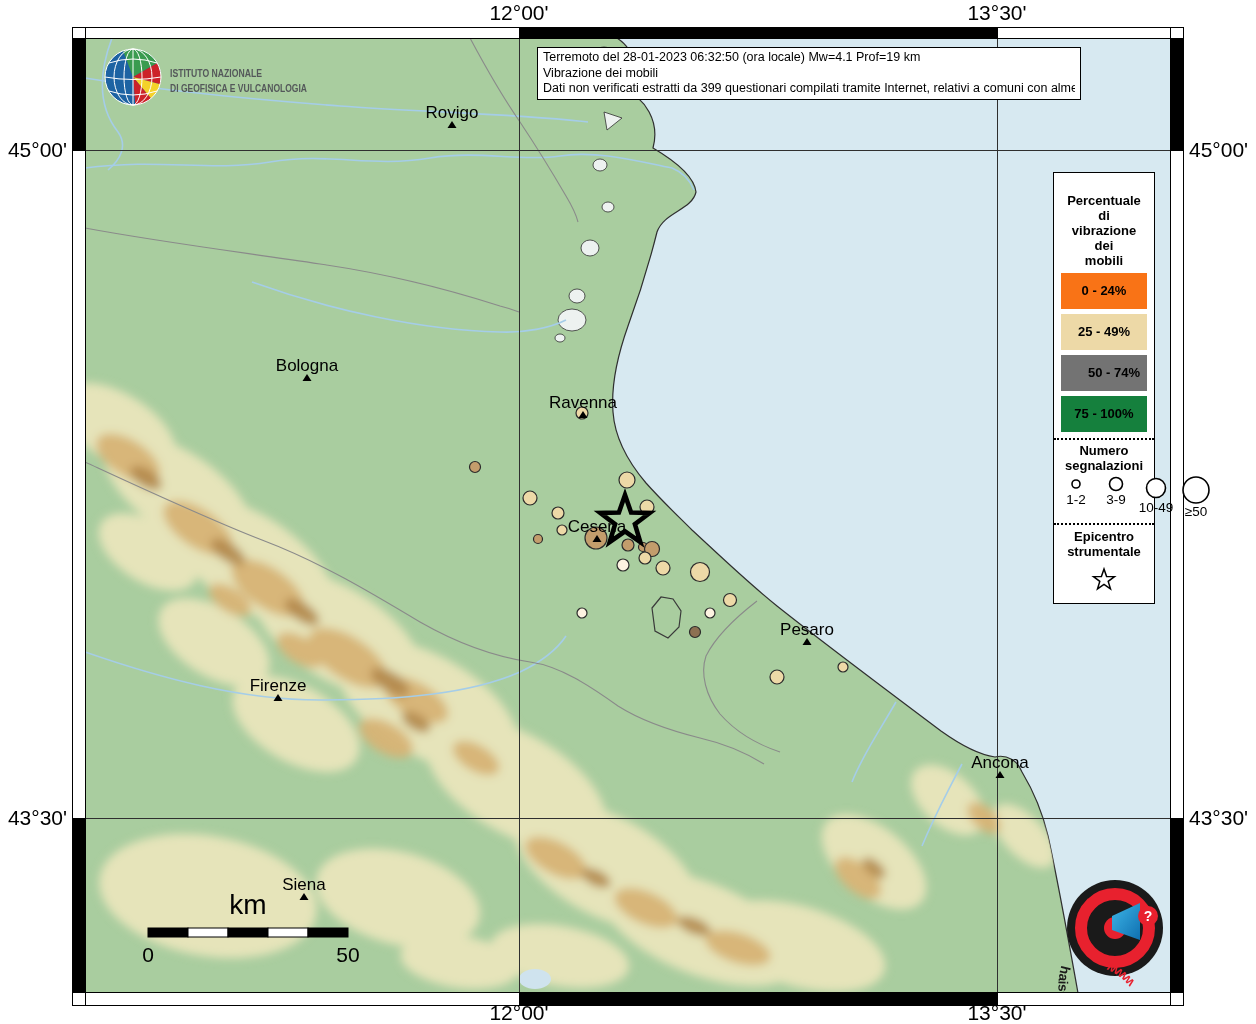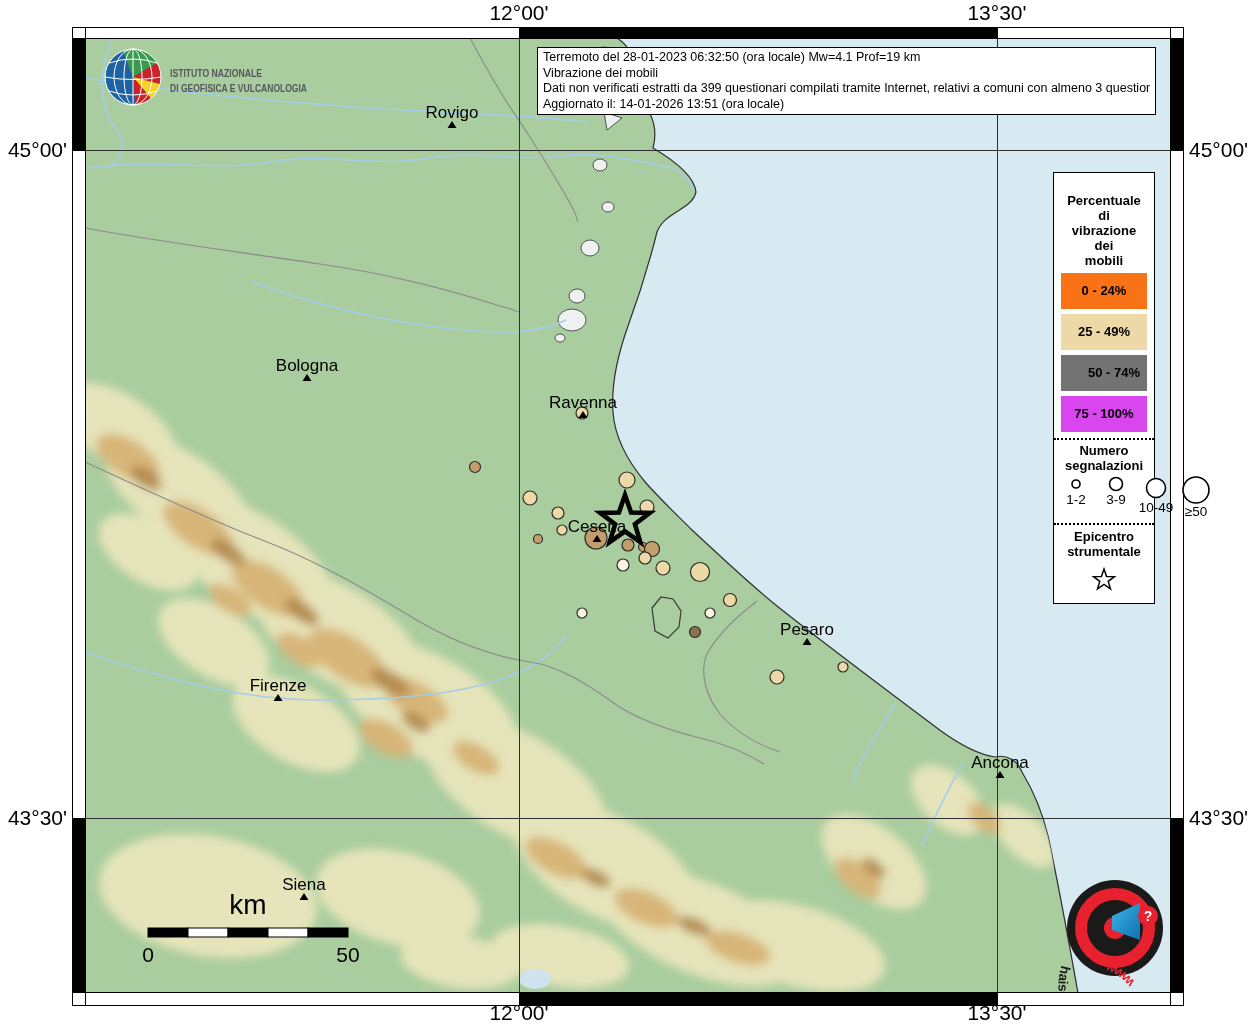--- a/index.html
+++ b/index.html
@@ -8,21 +8,21 @@
   svg{position:absolute;left:0;top:0;}
   .axis-label{position:absolute;font-size:21px;color:#000;white-space:nowrap;}
   .ax-top1{left:519px;top:1px;transform:translateX(-50%);}
   .ax-top2{left:997px;top:1px;transform:translateX(-50%);}
   .ax-bot1{left:519px;top:1001px;transform:translateX(-50%);}
   .ax-bot2{left:997px;top:1001px;transform:translateX(-50%);}
   .ax-left1{left:0;width:67px;text-align:right;top:150px;transform:translateY(-50%);}
   .ax-left2{left:0;width:67px;text-align:right;top:818px;transform:translateY(-50%);}
   .ax-right1{left:1189px;top:150px;transform:translateY(-50%);}
   .ax-right2{left:1189px;top:818px;transform:translateY(-50%);}
-  .infobox{position:absolute;left:537px;top:47px;width:619px;background:#fff;border:1px solid #000;
+  .infobox{position:absolute;left:537px;top:47px;width:544px;background:#fff;border:1px solid #000;
     font-size:12.5px;line-height:15.6px;padding:2px 5px;box-sizing:border-box;}
   .infobox div{white-space:nowrap;overflow:hidden;}
   .legend{position:absolute;left:1053px;top:172px;width:102px;background:#fff;border:1px solid #000;
     box-sizing:border-box;text-align:center;font-weight:bold;font-size:13px;color:#000;}
   .legend-title{padding-top:5px;line-height:15px;margin-top:15px;}
   .swatch{height:36px;margin:5px 7px 0 7px;line-height:36px;font-size:13px;}
   .swatches{padding-bottom:6px;}
   .div-dot{border-top:2px dotted #000;}
   .counts-title{padding-top:3px;line-height:15px;}
   .count-grid{display:grid;grid-template-columns:1fr 1fr 1fr 1fr;padding:2px 2px 4px 2px;}
@@ -285,36 +285,35 @@
 <div class="axis-label ax-bot2">13°30'</div>
 <div class="axis-label ax-left1">45°00'</div>
 <div class="axis-label ax-left2">43°30'</div>
 <div class="axis-label ax-right1">45°00'</div>
 <div class="axis-label ax-right2">43°30'</div>
 
 <div class="infobox">
   <div>Terremoto del 28-01-2023 06:32:50 (ora locale) Mw=4.1 Prof=19 km</div>
   <div>Vibrazione dei mobili</div>
   <div>Dati non verificati estratti da 399 questionari compilati tramite Internet, relativi a comuni con almeno 3 questionari.</div>
-  <div>Aggiornato il: 14-01-2026 13:51 (ora locale)</div>
 </div>
 
 <div class="legend">
   <div class="legend-title">
     <div>Percentuale</div>
     <div>di</div>
     <div>vibrazione</div>
     <div>dei</div>
     <div>mobili</div>
   </div>
   <div class="swatches">
     <div class="swatch" style="background: #f97316;">0 - 24%</div>
     <div class="swatch" style="background: rgb(237, 217, 167);">25 - 49%</div>
     <div class="swatch" style="background: #737373; padding-left: 20px;">50 - 74%</div>
-    <div class="swatch" style="background: #d946ef;">75 - 100%</div>
+    <div class="swatch" style="background: #15803d;">75 - 100%</div>
   </div>
   <div class="div-dot"></div>
   <div class="counts-title">
     <div>Numero</div>
     <div>segnalazioni</div>
   </div>
   <div class="count-grid">
     <div class="count-cell">
       <svg class="count-svg" width="40" height="18">
             <circle cx="20" cy="9" r="4" fill="#fff" stroke="#000" stroke-width="1.6"></circle>

